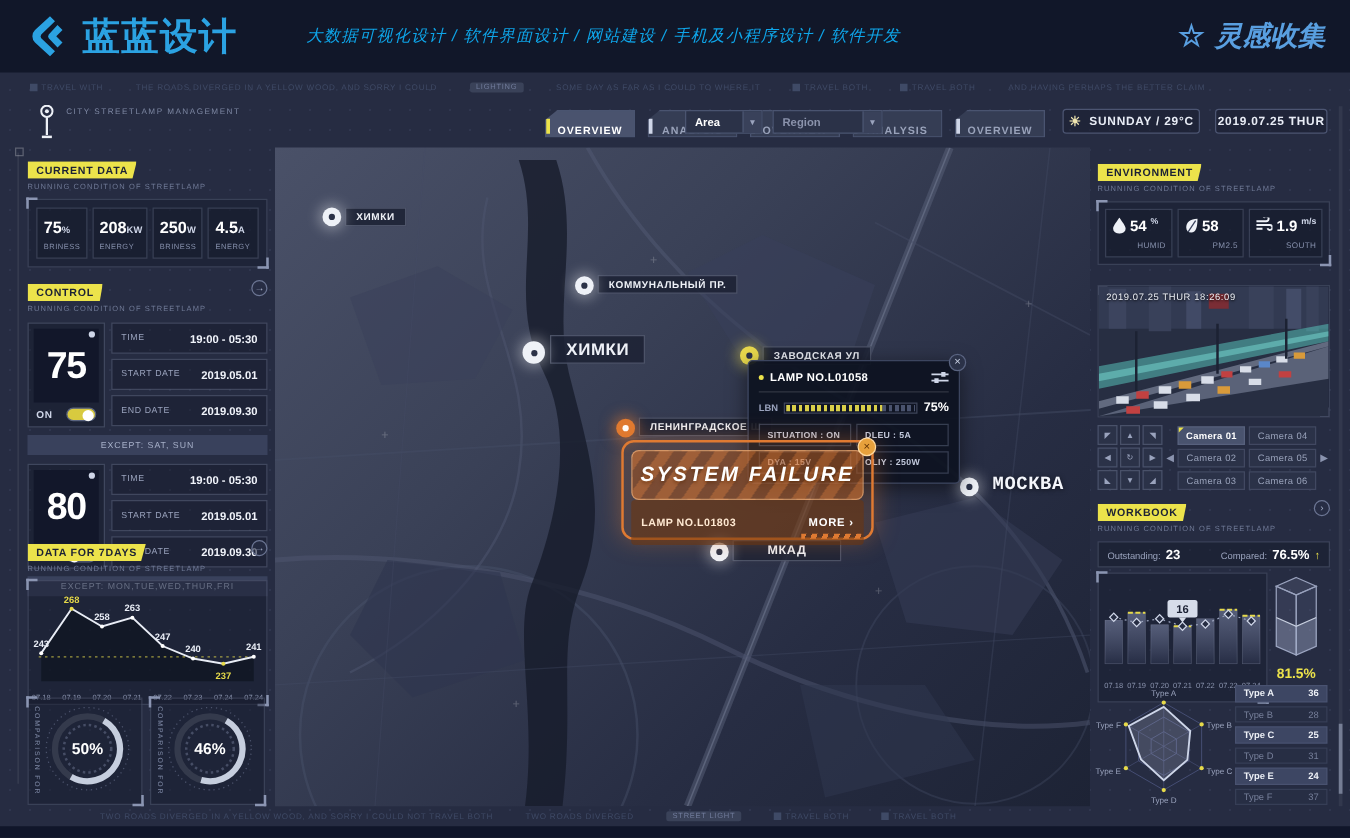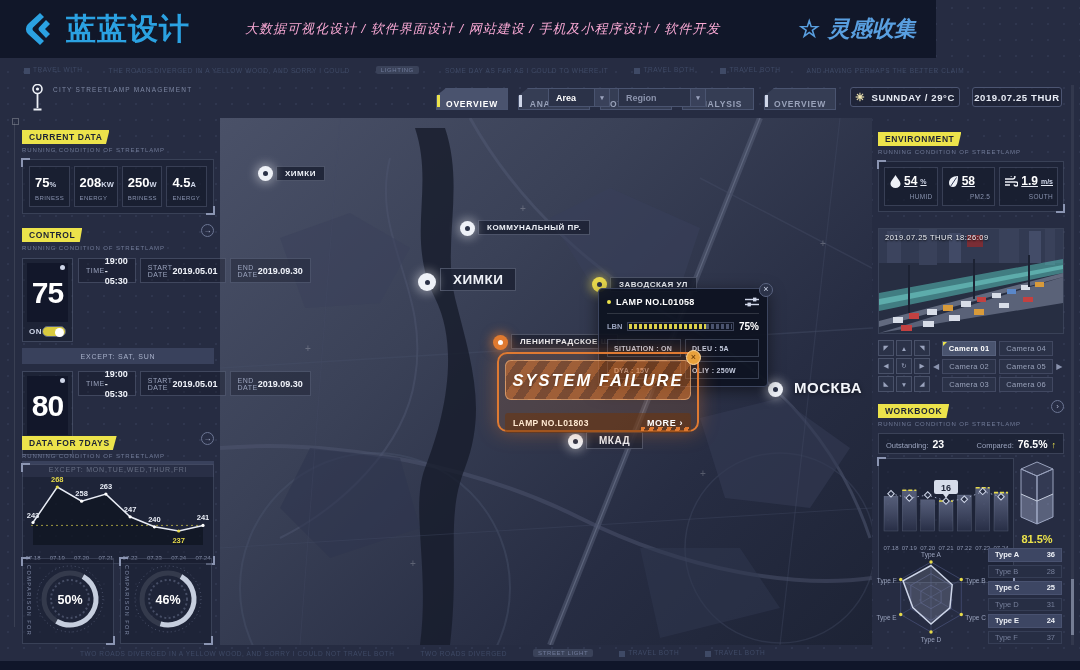--- a/index.html
+++ b/index.html
@@ -6,29 +6,29 @@
   html,body { background:#0d1222; }
   .stage {
     position:relative; width:1080px; height:670px; overflow:hidden;
     font-family:"Liberation Sans", sans-serif;
     background:#262c42;
     background-image: radial-gradient(rgba(90,100,135,.18) 1px, transparent 1px);
     background-size:16px 16px;
     color:#e8ecf5;
   }
   
-  .site-header{position:absolute;left:0;top:0;width:936px;height:58px;background:#111729;display:flex;align-items:center;padding:0 20px;z-index:40;}
+  .site-header{position:absolute;left:0;top:0;width:1080px;height:58px;background:#111729;display:flex;align-items:center;padding:0 20px;z-index:40;}
   .logo-wrap{display:flex;align-items:center;gap:8px;}
   .logo-text{color:#2ba2e2;font-size:30px;font-weight:bold;letter-spacing:1px;}
   .site-info{margin-left:16px;line-height:1.5;}
   .site-info .row1{color:#f0f3fa;font-size:13px;font-weight:bold;}
   .site-info .row1 .arrows{color:#8d96ad;font-size:8px;letter-spacing:2px;margin-left:8px;}
   .site-info .row2{color:#e6e9f2;font-size:12px;}
   .site-info .row2 .phone{margin-left:18px;}
-  .services{margin-left:55px;color:#f9a8d4;font-size:13px;font-style:italic;letter-spacing:1px;}
+  .services{margin-left:55px;color:#0ea5e9;font-size:13px;font-style:italic;letter-spacing:1px;}
   .collect{margin-left:auto;display:flex;align-items:center;gap:8px;color:#599fe0;font-style:italic;font-weight:bold;font-size:22px;}
   .collect .star{font-size:24px;font-style:normal;}
   
   .decor{position:absolute;display:flex;align-items:center;gap:26px;color:#3f4a66;font-size:6.5px;letter-spacing:.6px;white-space:nowrap;}
   .decor .chip{background:#3a4259;color:#717c9c;padding:1px 5px;border-radius:2px;font-size:6px;}
   .decor .cbx{display:inline-block;width:6px;height:6px;background:#3f4a66;margin-right:3px;vertical-align:middle;}
   
   .app-title{position:absolute;left:30px;top:84px;display:flex;align-items:flex-start;gap:8px;z-index:5;}
   .app-title .txt .t1{font-size:13.5px;font-weight:800;letter-spacing:.5px;color:#f2f5fc;}
   .app-title .txt .t2{font-size:6.5px;letter-spacing:1.2px;color:#7d87a2;margin-top:2px;}
@@ -61,69 +61,69 @@
   .bignum .numbox{flex:1;background:#12172a;position:relative;display:flex;align-items:center;justify-content:center;}
   .bignum .numbox .n{font-size:30px;font-weight:800;color:#fff;letter-spacing:-1px;}
   .bignum .numbox .bulb{position:absolute;right:3px;top:2px;width:5px;height:5px;border-radius:50%;background:#cfd6e8;}
   .bignum .onrow{display:flex;align-items:center;justify-content:space-between;padding:4px 2px 0 2px;}
   .bignum .onrow .on{font-size:8px;font-weight:bold;color:#cfd6e8;letter-spacing:.5px;}
   .toggle{width:24px;height:11px;border-radius:6px;background:#0e1322;border:1px solid #59637f;position:relative;cursor:pointer;}
   .toggle .knob{position:absolute;top:0.5px;width:9px;height:9px;border-radius:50%;background:#fff;}
   .toggle.on{background:#d8ca3f;}
   .toggle.on .knob{right:1px;}
   .toggle.off .knob{left:1px;}
-  .ctl-rows{flex:1;display:flex;flex-direction:row;gap:4px;}
+  .ctl-rows{flex:1;display:flex;flex-direction:column;gap:4px;}
   .crow{height:25px;border:1px solid rgba(130,140,170,.35);background:rgba(16,20,34,.35);display:flex;align-items:center;justify-content:space-between;padding:0 7px;}
   .crow .cl{font-size:7px;letter-spacing:.5px;color:#9aa3bd;}
   .crow .cv{font-size:9px;font-weight:bold;color:#f0f3fa;}
   .exceptbar{margin-top:6px;height:16px;background:#39415c;display:flex;align-items:center;justify-content:center;font-size:7px;letter-spacing:.8px;color:#a7b0c9;}
   .gaugebox{position:absolute;width:92px;height:86px;z-index:5;display:flex;align-items:center;padding:4px 2px;}
   .gaugebox .vlabel{writing-mode:vertical-rl;font-size:5.5px;letter-spacing:1.5px;color:#7f89a6;margin:0 1px;}
   
   .map{position:absolute;left:220px;top:118px;width:652px;height:527px;z-index:1;overflow:hidden;
        background:linear-gradient(135deg,#4a5168 0%,#3a4157 35%,#272d43 70%,#1d2335 100%);}
   .map svg.roads{position:absolute;left:0;top:0;}
   .cross{position:absolute;color:rgba(255,255,255,.22);font-size:10px;z-index:2;}
   .pin{position:absolute;width:15px;height:15px;border-radius:50%;background:#eef1f7;box-shadow:0 0 10px 3px rgba(255,255,255,.35);display:flex;align-items:center;justify-content:center;z-index:4;cursor:pointer;}
   .pin::after{content:"";width:5px;height:5px;border-radius:50%;background:#2b3248;}
   .pin.yellow{background:#e9d94d;box-shadow:0 0 10px 3px rgba(233,217,77,.45);}
   .pin.orange{background:#e07a30;box-shadow:0 0 10px 3px rgba(224,122,50,.5);}
   .pin.orange::after{background:#fff;}
   .maplabel{position:absolute;background:rgba(28,34,52,.88);border:1px solid rgba(160,170,195,.35);color:#eef1f7;font-weight:bold;letter-spacing:.5px;padding:2px 8px;font-size:8px;z-index:3;white-space:nowrap;}
   .maplabel.big{font-size:13.5px;padding:3px 12px;}
-  .maplabel.med{font-size:10px;padding:2px 12px;}
+  .maplabel.med{font-size:10px;padding:2px 27px;}
   .maplabel.plain{background:transparent;border:none;font-size:15px;text-shadow:0 1px 4px rgba(0,0,0,.6);color:#f4f6fb;}
   
   .lamp-popup{position:absolute;left:598px;top:288px;width:170px;background:rgba(13,18,32,.93);border:1px solid #3c455f;border-radius:4px;padding:8px 8px 7px 8px;z-index:6;box-shadow:0 4px 16px rgba(0,0,0,.5);}
   .lamp-popup .hd{display:flex;align-items:center;gap:5px;padding-bottom:6px;border-bottom:1px solid rgba(255,255,255,.14);}
   .lamp-popup .dot{width:4px;height:4px;border-radius:50%;background:#ece34b;}
   .lamp-popup .ttl{font-size:9px;font-weight:bold;letter-spacing:.3px;color:#fff;flex:1;}
   .lamp-popup .close,.fail-popup .close{position:absolute;right:-6px;top:-6px;width:14px;height:14px;border-radius:50%;background:#2b3248;border:1px solid #596380;color:#cfd6e8;font-size:9px;line-height:11px;text-align:center;cursor:pointer;}
   .lbn-row{display:flex;align-items:center;gap:5px;margin-top:7px;}
   .lbn-row .ll{font-size:7.5px;color:#9aa3bd;font-weight:bold;}
   .lbn-bar{flex:1;height:9px;border:1px solid rgba(130,140,170,.4);display:flex;padding:1px;background:#101524;}
   .lbn-bar .fill{height:100%;background:repeating-linear-gradient(90deg,#d9cf4a 0 3px,rgba(0,0,0,0) 3px 5px);}
   .lbn-bar .rest{height:100%;background:repeating-linear-gradient(90deg,#4a536e 0 3px,rgba(0,0,0,0) 3px 5px);flex:1;}
   .lbn-row .lv{font-size:10px;font-weight:800;color:#fff;}
   .fieldgrid{display:grid;grid-template-columns:1fr 1fr;gap:4px;margin-top:7px;}
   .fchip{height:18px;border:1px solid rgba(130,140,170,.35);display:flex;align-items:center;padding:0 6px;font-size:7px;letter-spacing:.3px;color:#c3cadd;font-weight:bold;white-space:nowrap;overflow:hidden;}
   
   .fail-popup{position:absolute;left:497px;top:352px;width:202px;height:80px;z-index:7;border:2px solid #df7a32;border-radius:10px;background:rgba(224,122,50,.16);box-shadow:0 0 20px rgba(224,122,50,.4);padding:6px;}
   .fail-popup .tbox{height:40px;border:1px solid rgba(255,195,140,.55);border-radius:6px;display:flex;align-items:center;justify-content:center;background:repeating-linear-gradient(125deg,rgba(215,115,45,.6) 0 9px,rgba(166,84,30,.5) 9px 18px);}
   .fail-popup .tbox .t{font-size:16.5px;font-weight:800;font-style:italic;letter-spacing:2px;color:#fff;text-shadow:0 1px 3px rgba(90,40,0,.6);}
-  .fail-popup .brow{margin-top:13px;height:20px;background:rgba(110,52,12,.55);border-radius:3px;display:flex;align-items:center;justify-content:space-between;padding:0 8px;}
+  .fail-popup .brow{margin-top:0;height:36px;background:rgba(110,52,12,.55);border-radius:3px;display:flex;align-items:center;justify-content:space-between;padding:0 8px;}
   .fail-popup .brow .lamp{font-size:8.5px;font-weight:bold;color:#ffe9d2;letter-spacing:.4px;}
   .fail-popup .brow .more{font-size:9px;font-weight:800;color:#fff;letter-spacing:.6px;cursor:pointer;}
   .fail-popup .close{background:#e8a13c;border:1px solid #ffd9a0;color:#5a2c00;right:-4px;top:-4px;width:15px;height:15px;line-height:12px;}
   .fail-popup .hz{position:absolute;right:8px;bottom:-1px;width:48px;height:4px;background:repeating-linear-gradient(115deg,#df7a32 0 4px,transparent 4px 8px);}
   
   .rpanel{position:absolute;left:878px;width:186px;z-index:5;}
   .tiles3{display:grid;grid-template-columns:repeat(3,1fr);gap:4px;padding:5px;margin-top:6px;}
   .etile{border:1px solid rgba(130,140,170,.3);background:rgba(18,23,38,.35);padding:6px 4px 5px 5px;}
-  .etile .top{display:flex;align-items:center;gap:3px;text-decoration:underline;}
+  .etile .top{display:flex;gap:3px;}
   .etile .v{font-size:12px;font-weight:800;color:#fff;}
   .etile .u{font-size:7px;font-weight:bold;color:#cfd6e8;}
   .etile .l{font-size:6.5px;color:#8791ad;margin-top:5px;text-align:right;letter-spacing:.3px;}
   .video{height:106px;overflow:hidden;position:relative;}
   .video .overlay{position:absolute;left:6px;top:4px;font-size:7.5px;letter-spacing:.5px;color:#eef1f7;text-shadow:0 1px 2px #000;z-index:2;}
   .cam-controls{position:absolute;top:340px;left:878px;width:186px;display:flex;align-items:center;z-index:5;}
   .dpad{display:grid;grid-template-columns:repeat(3,16px);grid-auto-rows:16px;gap:2px;}
   .dpad .k{border:1px solid rgba(130,140,170,.35);background:#2b3248;color:#9aa3bd;font-size:6.5px;display:flex;align-items:center;justify-content:center;cursor:pointer;}
   .cam-arrow{color:#8a93ae;font-size:8px;margin:0 3px;cursor:pointer;}
   .camgrid{display:grid;grid-template-columns:54px 54px;gap:3px 3px;}
@@ -269,21 +269,21 @@
   <div class="pin" style="left:418px;top:273px;width:18px;height:18px;"></div>
   <div class="maplabel big" style="left:440px;top:268px;">ХИМКИ</div>
 
   <div class="pin yellow" style="left:592px;top:277px;"></div>
   <div class="maplabel" style="left:610px;top:277px;">ЗАВОДСКАЯ УЛ</div>
 
   <div class="pin orange" style="left:493px;top:335px;"></div>
   <div class="maplabel" style="left:511px;top:334px;">ЛЕНИНГРАДСКОЕ Ш</div>
 
   <div class="pin" style="left:768px;top:382px;"></div>
-  <div class="maplabel plain" style="left:786px;top:377px;">МОСКВА</div>
+  <div class="maplabel plain" style="left:786px;top:377px;font-family:Liberation Mono, monospace;">МОСКВА</div>
 
   <div class="pin" style="left:568px;top:434px;"></div>
   <div class="maplabel med" style="left:586px;top:432px;">МКАД</div>
 
   <div class="lamp-popup">
     <div class="close">×</div>
     <div class="hd">
       <span class="dot"></span>
       <span class="ttl">LAMP NO.L01058</span>
       <svg width="14" height="10" viewBox="0 0 14 10">
@@ -592,21 +592,21 @@
           <span class="k">Outstanding:</span>
           <span class="v">23</span>
         </div>
       <div class="grp">
           <span class="k">Compared:</span>
           <span class="v">76.5%</span>
           <span class="up">↑</span>
         </div>
     </div>
     <div class="wb-chart">
-      <div id="wbars" class="brk" style="width:136px;height:125px;"><svg width="134" height="95" viewBox="0 0 134 95">
+      <div id="wbars" class="brk" style="width:136px;height:104px;"><svg width="134" height="95" viewBox="0 0 134 95">
             <defs>
               <linearGradient id="bgrad" x1="0" y1="0" x2="0" y2="1">
                 <stop offset="0" stop-color="rgba(140,150,185,.5)"></stop>
                 <stop offset="1" stop-color="rgba(45,52,78,.6)"></stop>
               </linearGradient>
             </defs>
             <rect x="5.0" y="37.2" width="14" height="34.8" fill="url(#bgrad)" stroke="rgba(190,200,225,.3)" stroke-width=".5"></rect>
             <text x="12.0" y="91" text-anchor="middle" font-size="6" fill="#8a93ae">07.18</text>
             <rect x="23.3" y="31.2" width="14" height="40.8" fill="url(#bgrad)" stroke="rgba(190,200,225,.3)" stroke-width=".5"></rect>
             <line x1="23.3" y1="31.2" x2="37.3" y2="31.2" stroke="#e6da4a" stroke-width="1.6" stroke-dasharray="4 2"></line>

